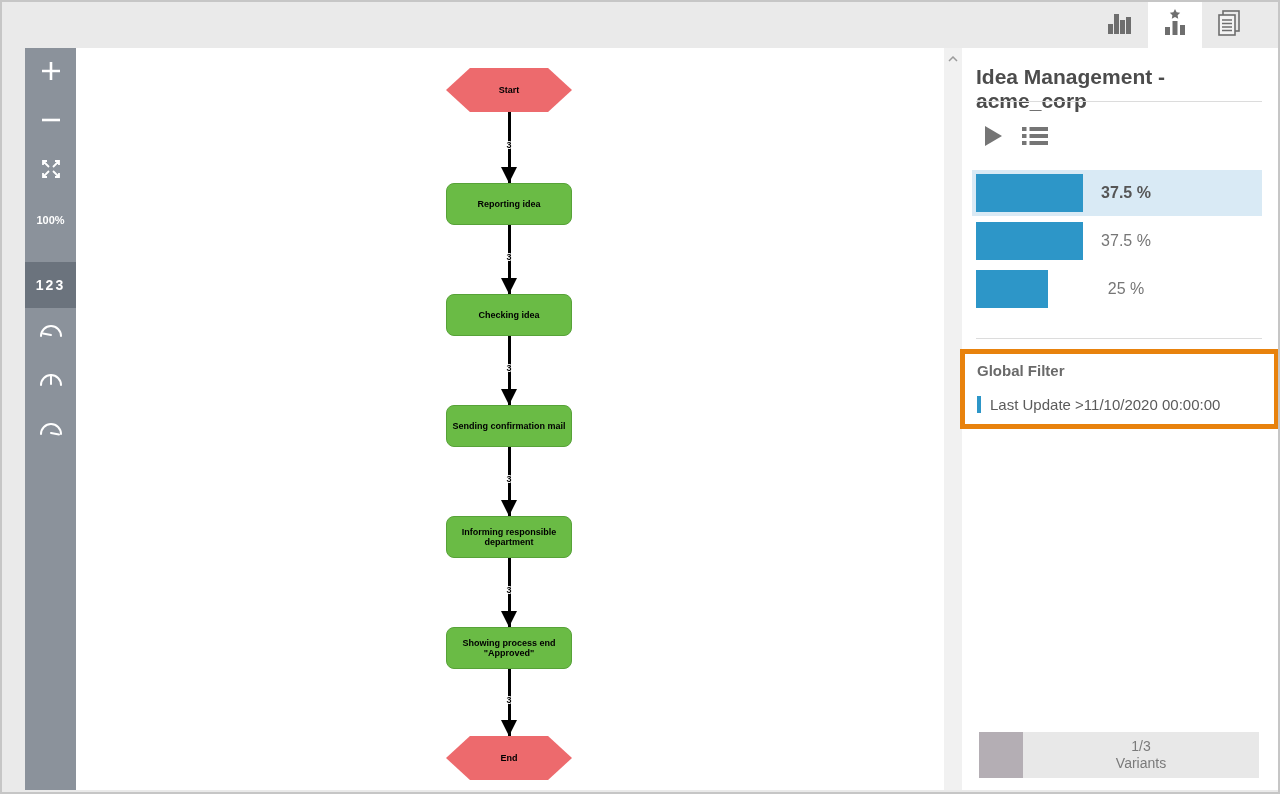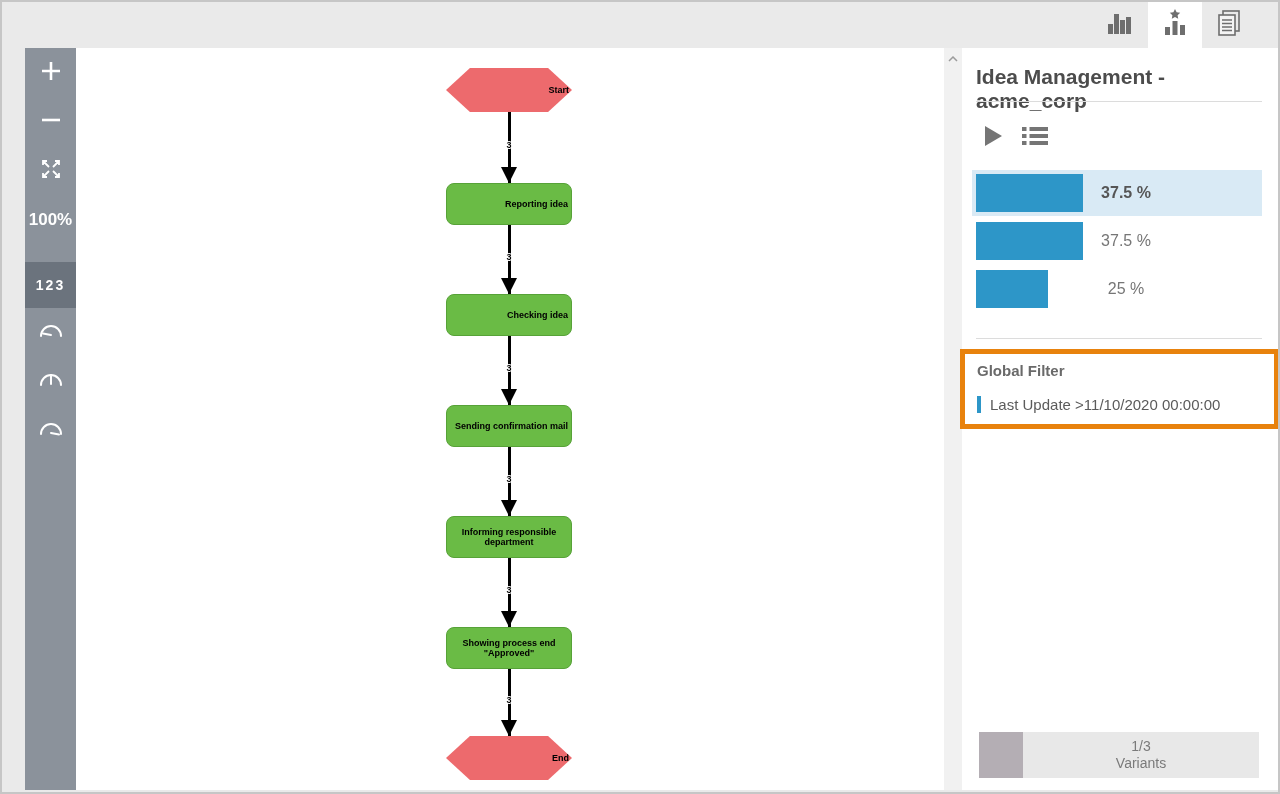--- a/index.html
+++ b/index.html
@@ -8,27 +8,27 @@
 
   
   .topbar { position:absolute; top:0; left:0; right:0; height:46px; background:#eaeaea; }
   .tabs { position:absolute; right:22px; top:0; height:46px; display:flex; }
   .tab { width:54px; height:46px; display:flex; align-items:center; justify-content:center; cursor:pointer; }
   .tab.active { background:#ffffff; }
 
   
   .sidebar { position:absolute; left:23px; top:46px; width:51px; bottom:2px; background:#8b929b; display:flex; flex-direction:column; align-items:center; }
   .sbtn { width:51px; height:49px; display:flex; align-items:center; justify-content:center; color:#fff; cursor:pointer; }
-  .sbtn.zl { font-size:17px; font-weight:bold; cursor:default; }
+  .sbtn.zl { font-size:11px; font-weight:bold; cursor:default; }
   .sbtn.num { font-size:14px; font-weight:bold; letter-spacing:2px; margin-top:18px; height:46px; }
   .sbtn.active { background:#6b737d; }
 
   
   .canvas { position:absolute; left:74px; top:46px; width:868px; bottom:2px; background:#ffffff; overflow:hidden; }
-  .node { position:absolute; width:126px; display:flex; align-items:center; justify-content:flex-end; text-align:center; font-size:9px; font-weight:bold; color:#000; padding:0 3px; cursor:pointer; }
+  .node { position:absolute; width:126px; display:flex; align-items:center; justify-content:center; text-align:center; font-size:9px; font-weight:bold; color:#000; padding:0 3px; cursor:pointer; }
   .node.task { height:42px; border-radius:8px; border:1px solid #57a238; }
   .node.hexagon { height:44px; clip-path:polygon(19% 0,81% 0,100% 50%,81% 100%,19% 100%,0 50%); }
   .edge { position:absolute; width:3px; background:#000; }
   .edge::after { content:""; position:absolute; bottom:0; left:-6.5px; width:0; height:0; border:8px solid transparent; border-bottom:0; border-top:16px solid #000; }
   .edge-label { position:absolute; top:calc(50% - 8px); left:50%; transform:translateX(-50%); font-size:9px; font-weight:bold; color:#000;
     text-shadow:-1px 0 #fff,1px 0 #fff,0 -1px #fff,0 1px #fff; }
 
   
   .vscroll { position:absolute; left:942px; top:46px; width:18px; bottom:2px; background:#f1f1f1; display:flex; justify-content:center; cursor:pointer; }
   .vscroll svg { margin-top:8px; }

